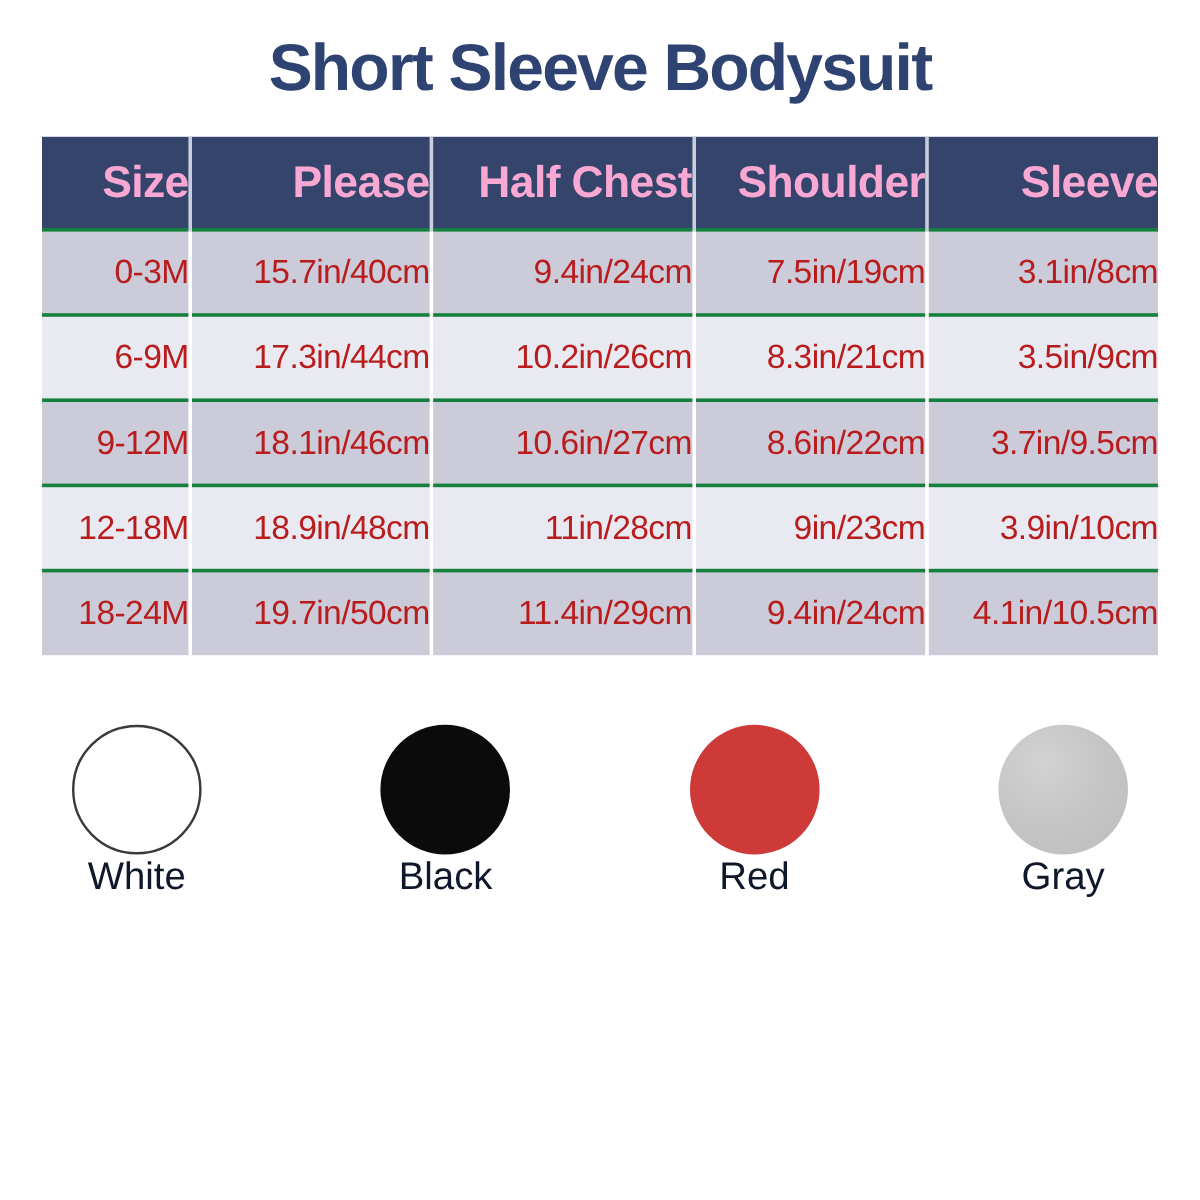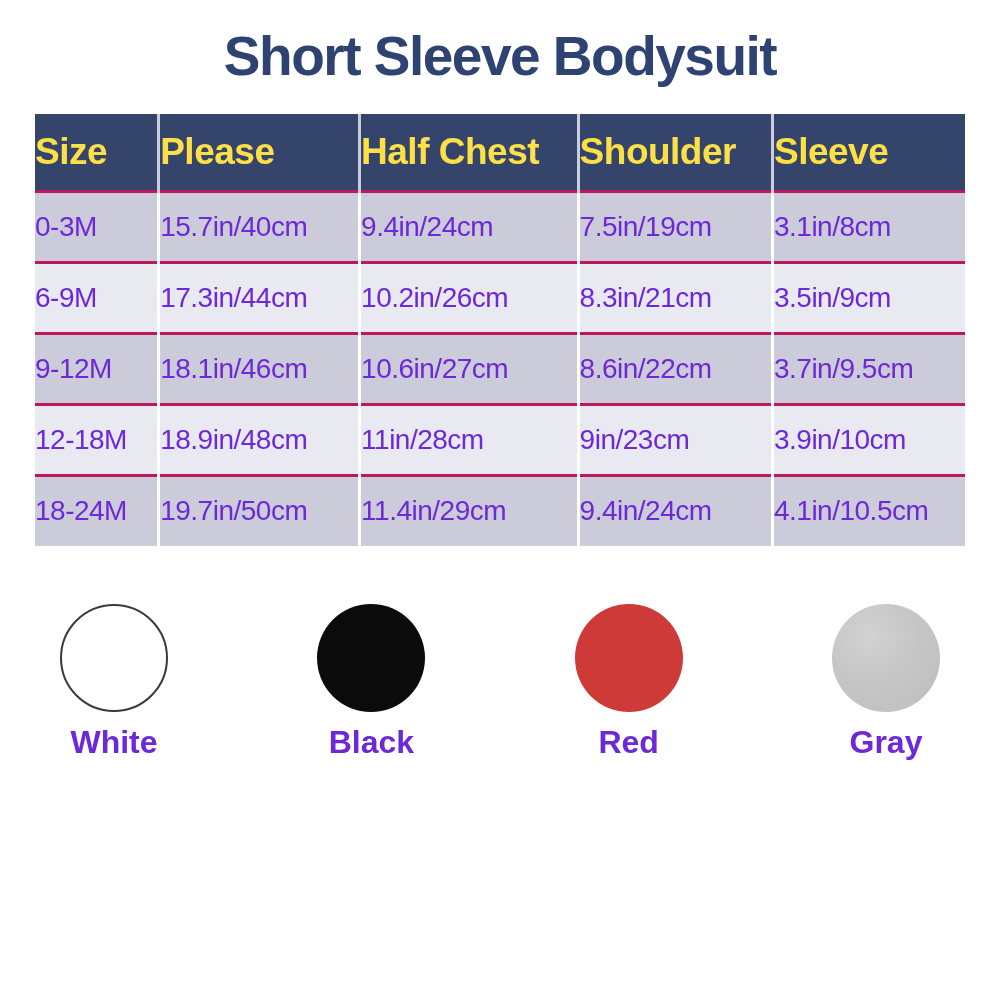--- a/index.html
+++ b/index.html
@@ -29,38 +29,38 @@
     margin: 26px auto 0 auto;
   }
   col.c-size   { width: 13.3%; }
   col.c-length { width: 21.6%; }
   col.c-chest  { width: 23.5%; }
   col.c-shoulder { width: 20.9%; }
   col.c-sleeve { width: 20.7%; }
 
   .size-table th {
     background: #35446b;
-    color: #fde047;
+    color: #f9a8d4;
     font-size: 37px;
     font-weight: 700;
     letter-spacing: -0.5px;
     height: 77px;
-    text-align: left;
+    text-align: right;
     vertical-align: middle;
   }
   .size-table th:not(:last-child) { border-right: 3px solid #c9cede; }
 
   .size-table td {
     font-size: 28px;
     letter-spacing: -0.5px;
-    color: #6d28d9;
+    color: #b91c1c;
     height: 71px;
-    text-align: left;
+    text-align: right;
     vertical-align: middle;
-    border-top: 3px solid #be185d;
+    border-top: 3px solid #15803d;
   }
   .size-table td:not(:last-child) { border-right: 3px solid #ffffff; }
   .size-table tbody tr:nth-child(odd)  td { background: #cbcbd9; }
   .size-table tbody tr:nth-child(even) td { background: #e9e9f1; }
 
   
   .swatches {
     width: 950px;
     margin: 58px auto 0 auto;
     display: flex;
@@ -74,24 +74,23 @@
   }
   .circle {
     width: 108px;
     height: 108px;
     border-radius: 50%;
   }
   .circle.heather {
     background: radial-gradient(circle at 35% 30%, #d2d2d2 0%, #c6c6c6 45%, #bdbdbd 100%);
   }
   .swatch-label {
-    margin-top: 12px;
     font-size: 32px;
-    font-weight: 700;
-    color: #6d28d9;
+    font-weight: 400;
+    color: #0f172a;
   }
 
   
   .notes {
     margin: 22px 20px 0 22px;
     color: #f41414;
     font-size: 32px;
     line-height: 1.32;
     letter-spacing: -0.3px;
   }

